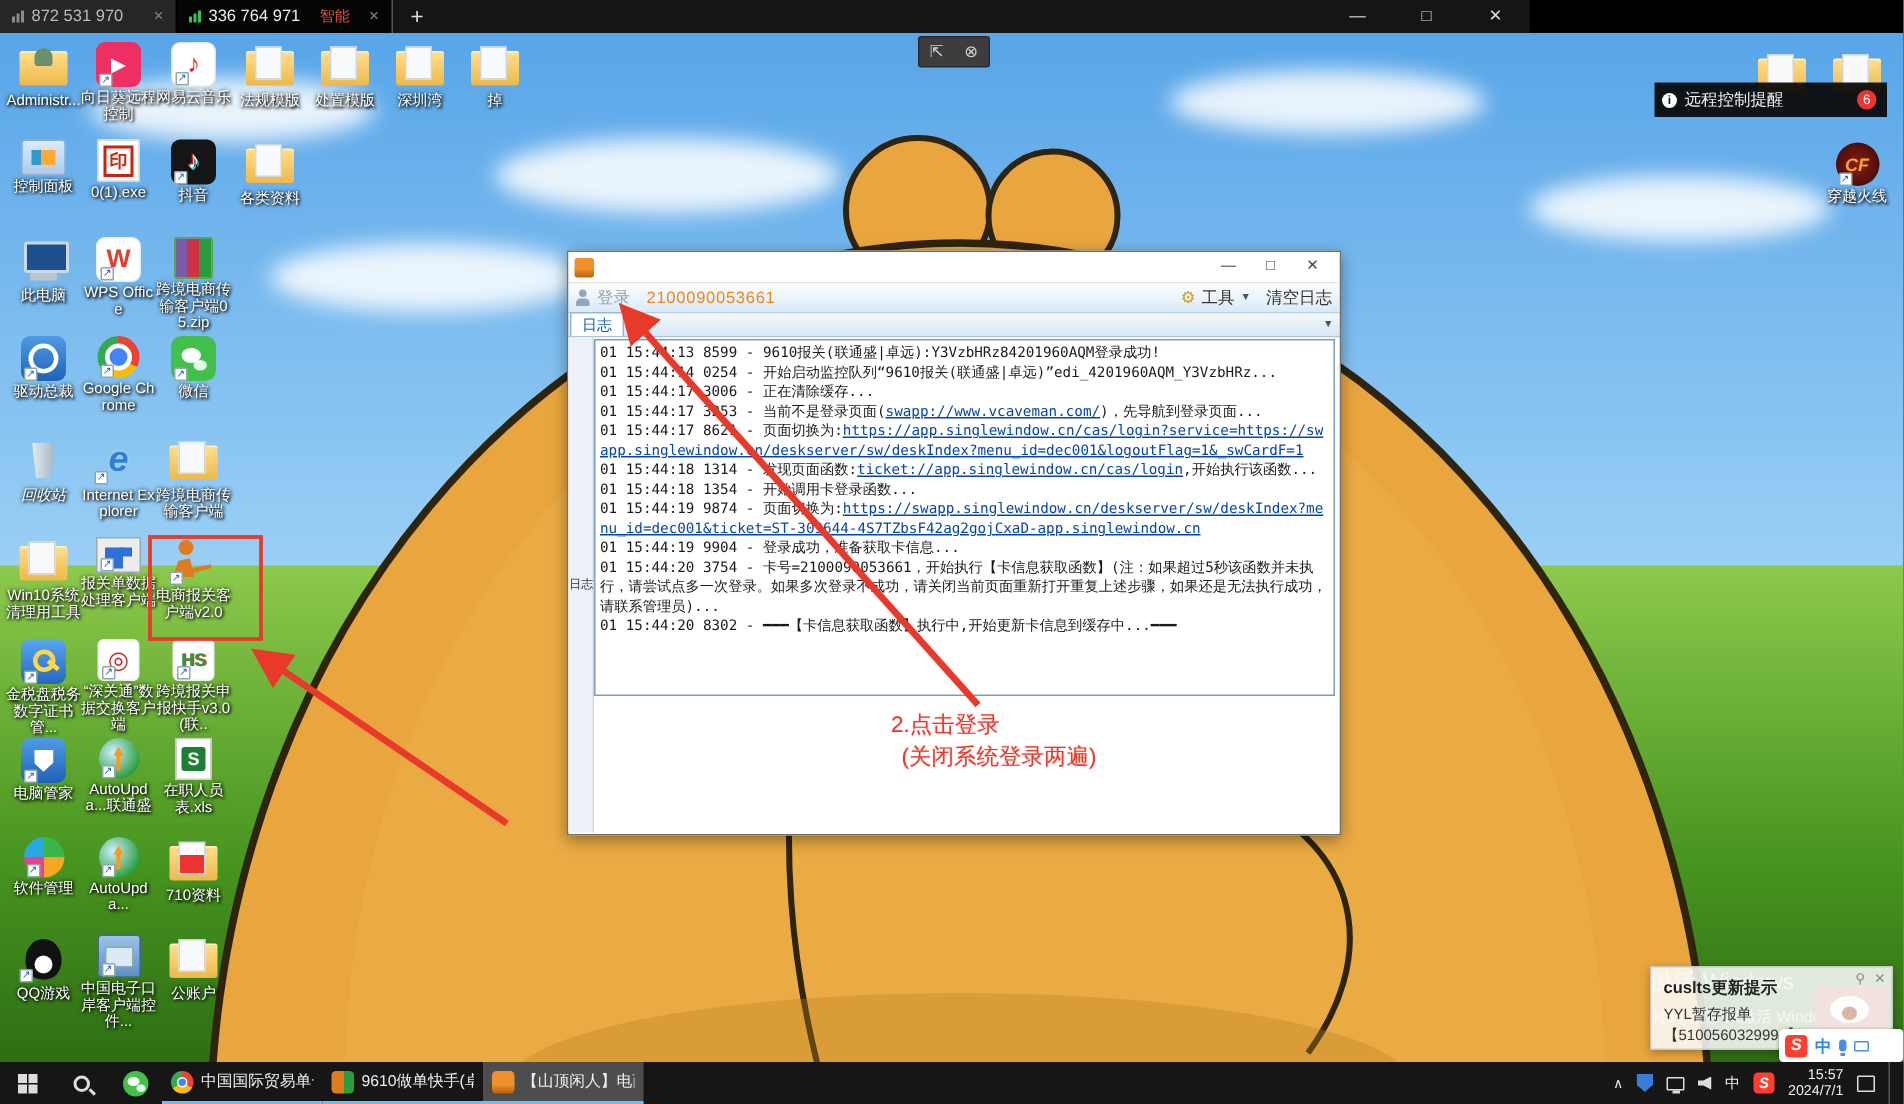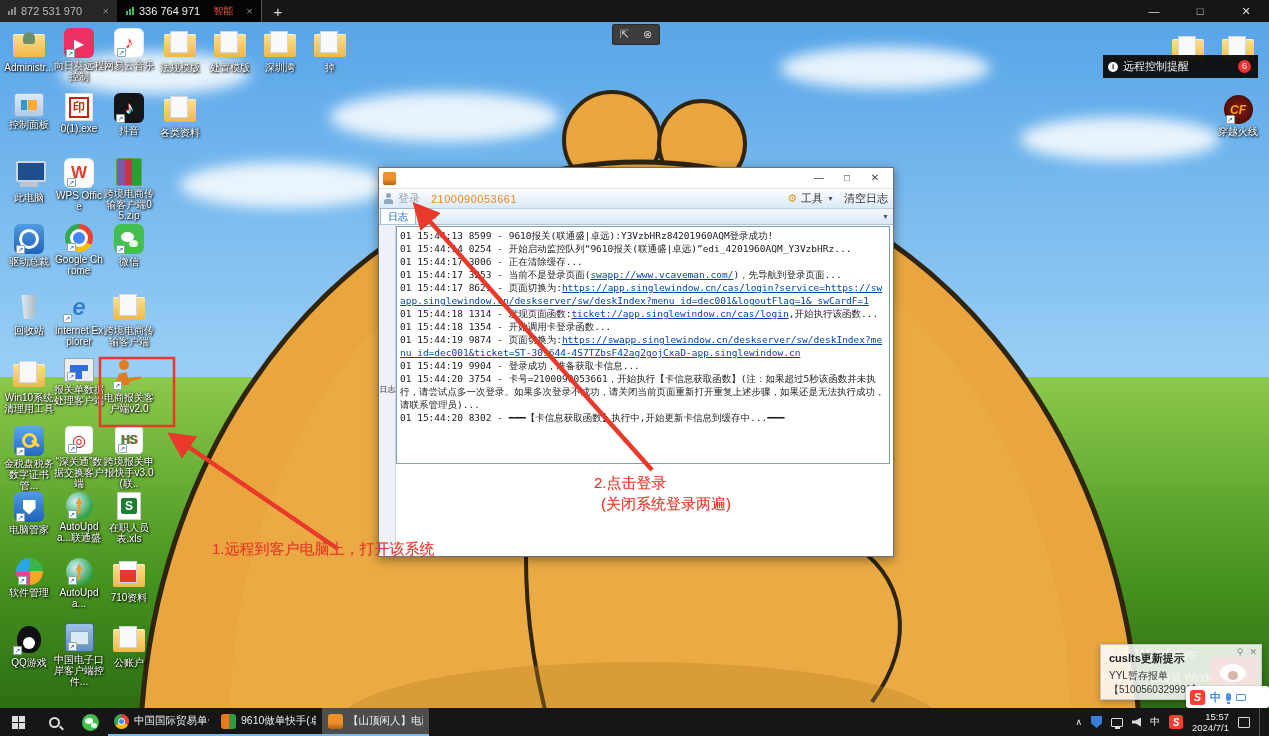--- a/index.html
+++ b/index.html
@@ -73,21 +73,21 @@
   .k-excel .g{background:#1e7e34;color:#fff;font-size:12px;padding:1px 4px;border-radius:2px}
   .k-clover{background:conic-gradient(#3bb54a 0 90deg,#f5a623 90deg 180deg,#e84393 180deg 270deg,#29a8e0 270deg);border-radius:50%;width:27px;height:27px}
   .k-qq::before{content:"";width:24px;height:27px;background:#111;border-radius:50% 50% 45% 45%}
   .k-qq::after{content:"";position:absolute;left:12px;top:14px;width:12px;height:12px;background:#fff;border-radius:50%}
   .k-port{background:linear-gradient(#9dc2e8,#5e8fc4);border:1px solid #47688f;border-radius:3px;width:29px;height:29px}
   .k-port::after{content:"";width:17px;height:12px;background:#dce9f6;border:1px solid #8aa;border-radius:1px}
   .k-cf{background:radial-gradient(#8a1a12,#350a07);border-radius:50%;width:29px;height:29px}
   .k-cf .g{color:#f6a623;font-style:italic;font-size:12px}
 
   
-  #topbar{position:absolute;left:0;top:0;width:1269px;height:22px;background:#151515;display:flex;align-items:stretch;z-index:20}
+  #topbar{position:absolute;left:0;top:0;width:1020px;height:22px;background:#151515;display:flex;align-items:stretch;z-index:20}
   .rtab{display:flex;align-items:center;gap:5px;padding:0 8px;min-width:118px;background:#262626;border-right:1px solid #000;color:#bbb;font-size:11px}
   .rtab.active{background:#050505;color:#eee;border-right:1px solid #555}
   .sig{display:flex;align-items:flex-end;gap:1px;height:8px}
   .sig i{display:block;width:2px;background:#8a8a8a}
   .sig-g i{background:#35c24d}
   .rtag{color:#e04f3f;font-size:10px;margin-left:8px}
   .rx{margin-left:auto;color:#888;font-size:11px;padding-left:8px}
   #raddwrap{display:flex;align-items:center}
   #radd{color:#ddd;font-size:15px;padding:0 12px}
   #rwinctl{margin-left:auto;display:flex;align-items:center;color:#ddd;font-size:11px}
@@ -292,21 +292,21 @@
           <span class="lnkmk">↗</span>
         </div>
         <div class="dlbl">Google Chrome</div>
       </div>
       <div class="dicon" style="left: 104px; top: 202px;">
         <div class="ic k-wechat">
           <span class="lnkmk">↗</span>
         </div>
         <div class="dlbl">微信</div>
       </div>
-      <div class="dicon" style="left: 4px; top: 269px;">
+      <div class="dicon" style="left: 4px; top: 269px; font-style: italic;">
         <div class="ic k-recycle"></div>
         <div class="dlbl">回收站</div>
       </div>
       <div class="dicon" style="left: 54px; top: 269px;">
         <div class="ic k-ie">
           <span class="g">e</span>
           <span class="lnkmk">↗</span>
         </div>
         <div class="dlbl">Internet Explorer</div>
       </div>
@@ -464,21 +464,20 @@
   <svg id="annsvg" width="1269" height="736">
     <defs>
       <marker id="ah" markerWidth="6" markerHeight="6" refX="4.2" refY="3" orient="auto">
         <path d="M0,0 L6,3 L0,6 Z" fill="#e8392b"></path>
       </marker>
     </defs>
     <rect x="100" y="358" width="74" height="68" fill="none" stroke="#e8392b" stroke-width="2.5"></rect>
     <line x1="338" y1="549" x2="174" y2="437" stroke="#e8392b" stroke-width="4.5" marker-end="url(#ah)"></line>
     <line x1="652" y1="470" x2="418" y2="208" stroke="#e8392b" stroke-width="4.5" marker-end="url(#ah)"></line>
   </svg>
-  <div class="redtext" style="left:212px;top:540px">1.远程到客户电脑上，打开该系统</div>
   <div class="redtext" style="left:594px;top:474px">2.点击登录</div>
   <div class="redtext" style="left:601px;top:495px">(关闭系统登录两遍)</div>
 
   <div id="topbar">
     <div id="rtabs" style="display:flex">
         <div class="rtab">
           <span class="sig ">
             <i style="height: 4px;"></i>
             <i style="height: 6px;"></i>
             <i style="height: 8px;"></i>

